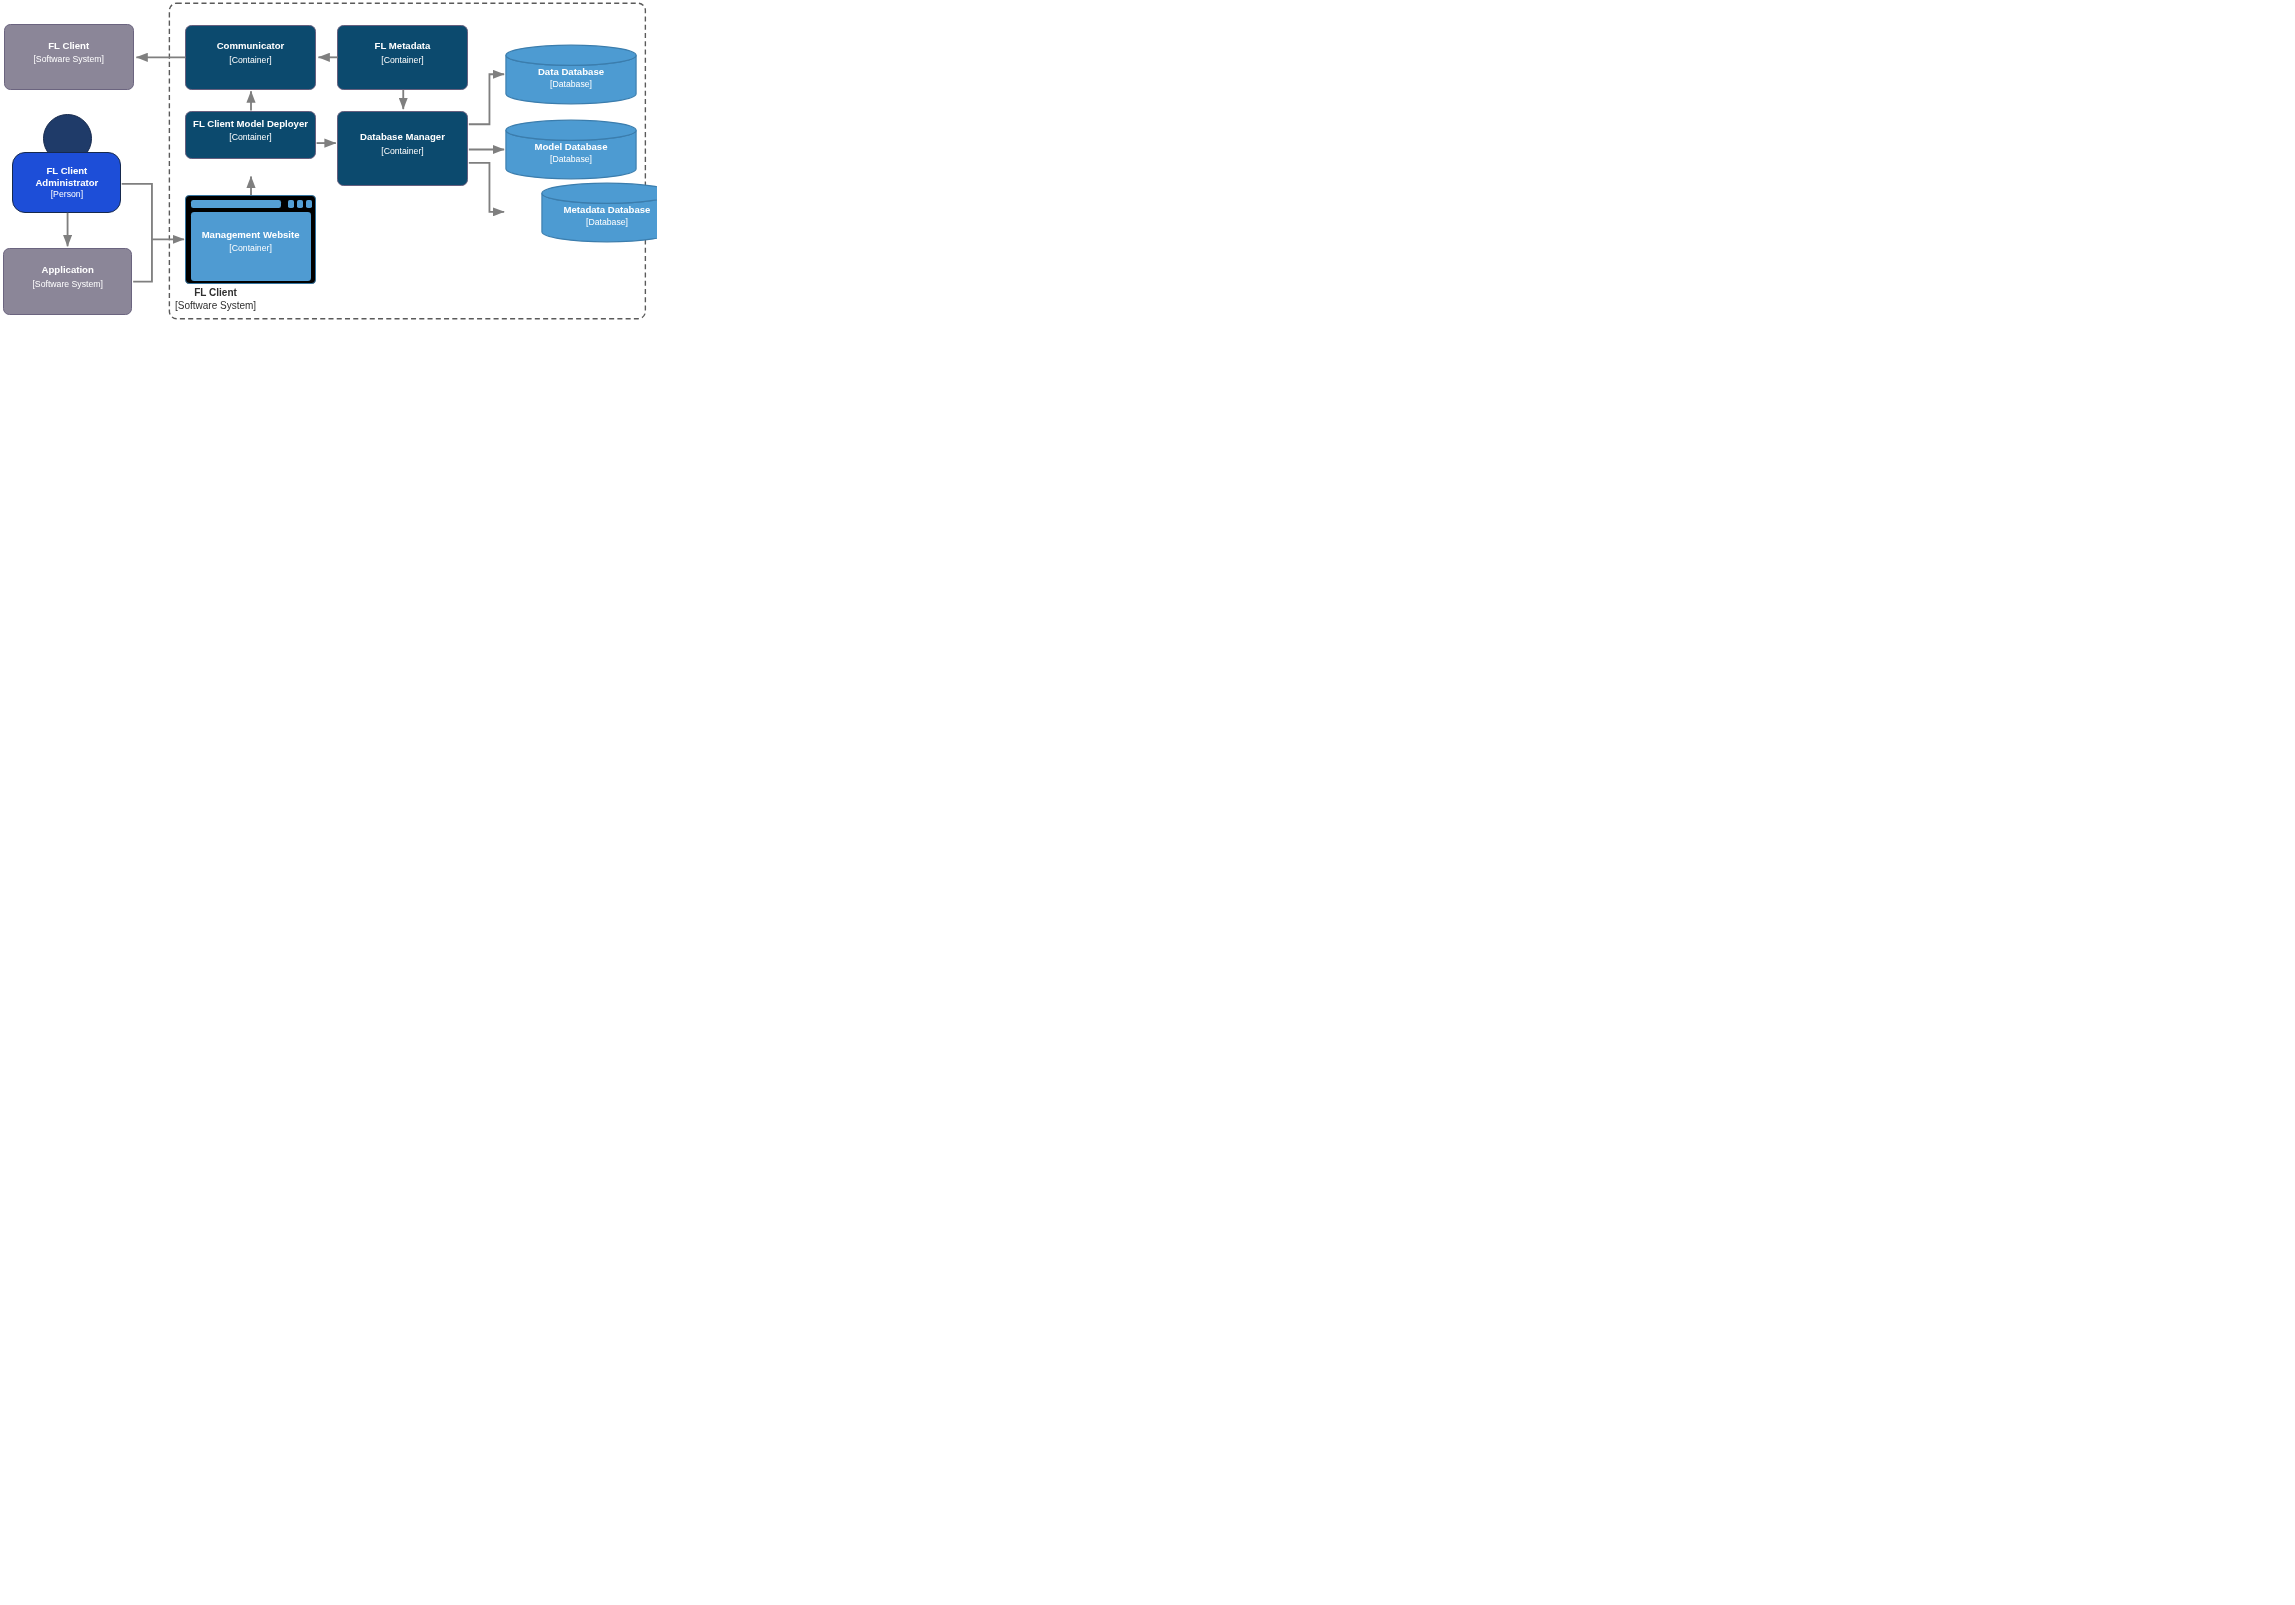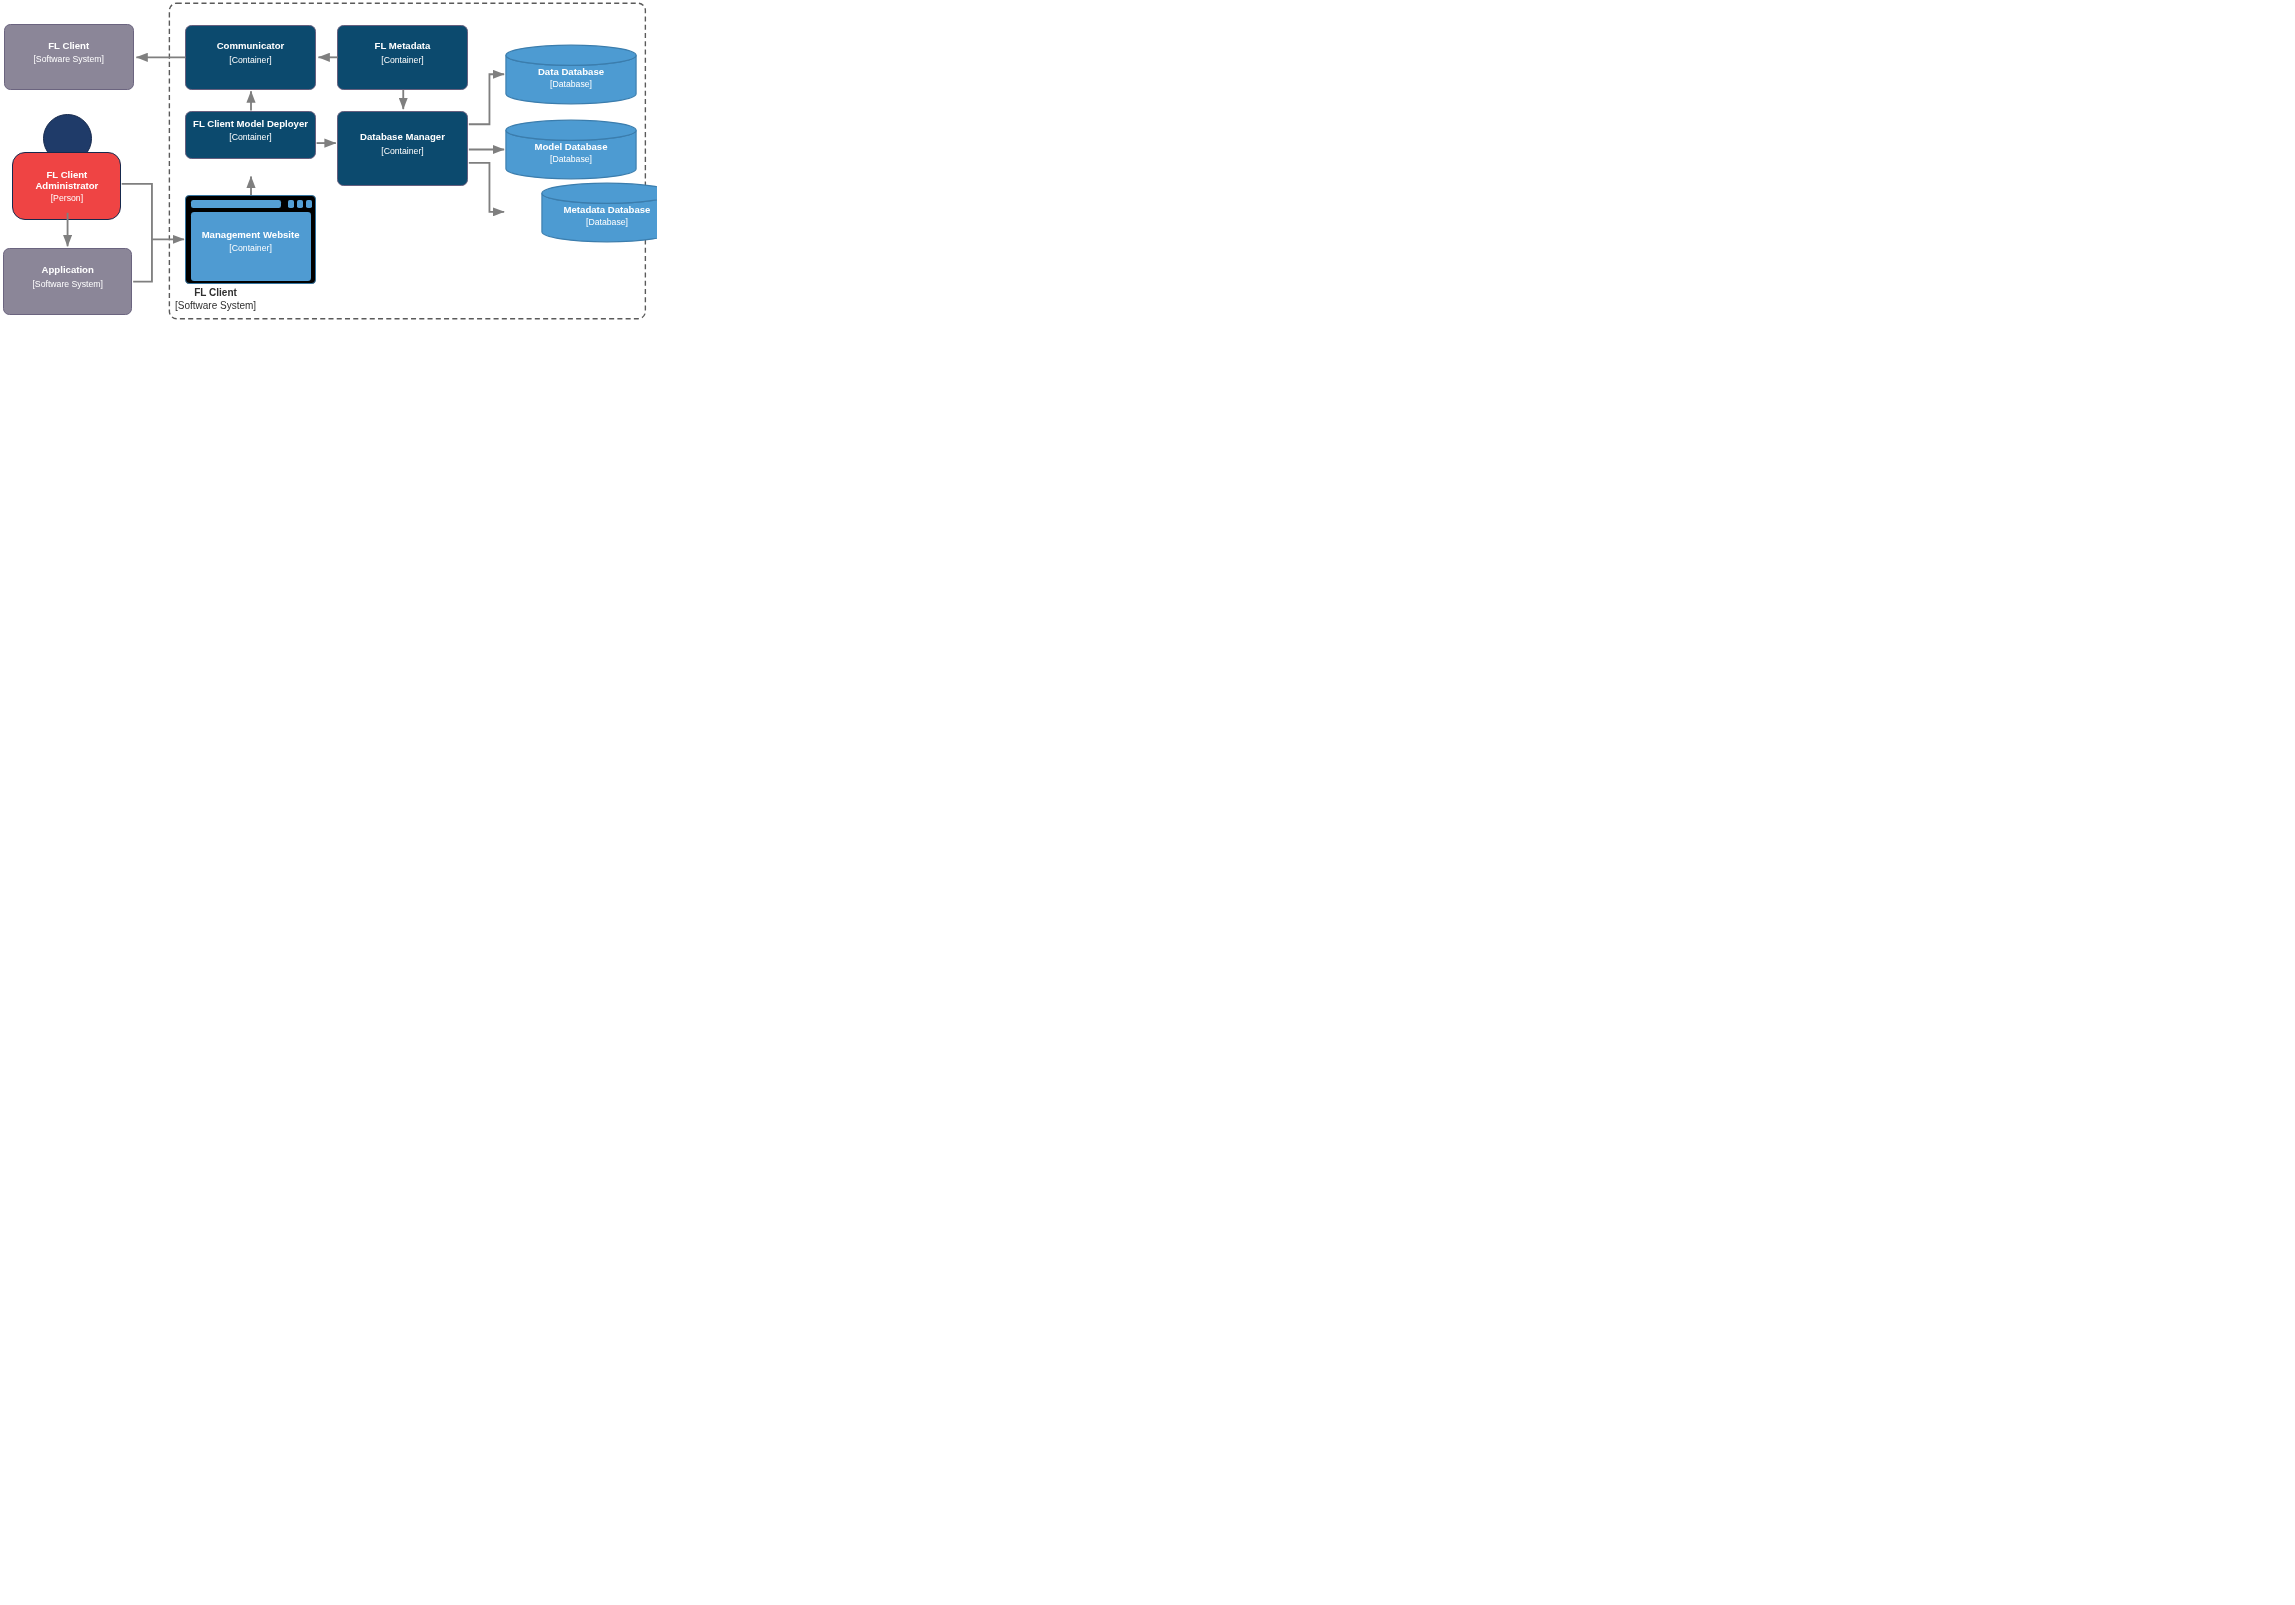--- a/index.html
+++ b/index.html
@@ -19,22 +19,22 @@
   .ttl{font-weight:bold;font-size:9.6px;line-height:1.18;}
   .sub{font-size:8.7px;line-height:1.2;margin-top:3.2px;}
   .shift-up{transform:translateY(-5.5px);}
 
   .ext{background:#8b8698;border:1.1px solid #6b647f;}
   .cont{background:#0c4a6e;border:1.1px solid #665f7e;}
 
   
   .person-head{position:absolute;left:43px;top:114px;width:49px;height:49px;border-radius:50%;
                background:#1f3b69;border:1.1px solid #16294d;box-sizing:border-box;z-index:1;}
-  .person-body{position:absolute;left:12.4px;top:152px;width:109px;height:68px;border-radius:13px;
-               background:#ef4444;border:1.1px solid #16294d;box-sizing:border-box;z-index:2;
+  .person-body{position:absolute;left:12.4px;top:152px;width:109px;height:61px;border-radius:13px;
+               background:#1d4ed8;border:1.1px solid #16294d;box-sizing:border-box;z-index:2;
                display:flex;flex-direction:column;align-items:center;justify-content:center;
                text-align:center;color:#fff;}
   .person-body .ttl{width:83px;}
   .person-body .sub{margin-top:1.4px;}
 
   
   .mw{background:#000000;border:0.9px solid #35749f;border-radius:4.1px;justify-content:flex-start;}
   .mw-chrome{position:absolute;left:0;top:0;width:100%;height:13.8px;}
   .mw-addressbar{position:absolute;left:4.6px;top:3.7px;width:90px;height:8.7px;border-radius:2.3px;background:#55a0d6;}
   .mw-btn{position:absolute;top:3.7px;width:6.4px;height:8.7px;border-radius:1.8px;background:#55a0d6;}

